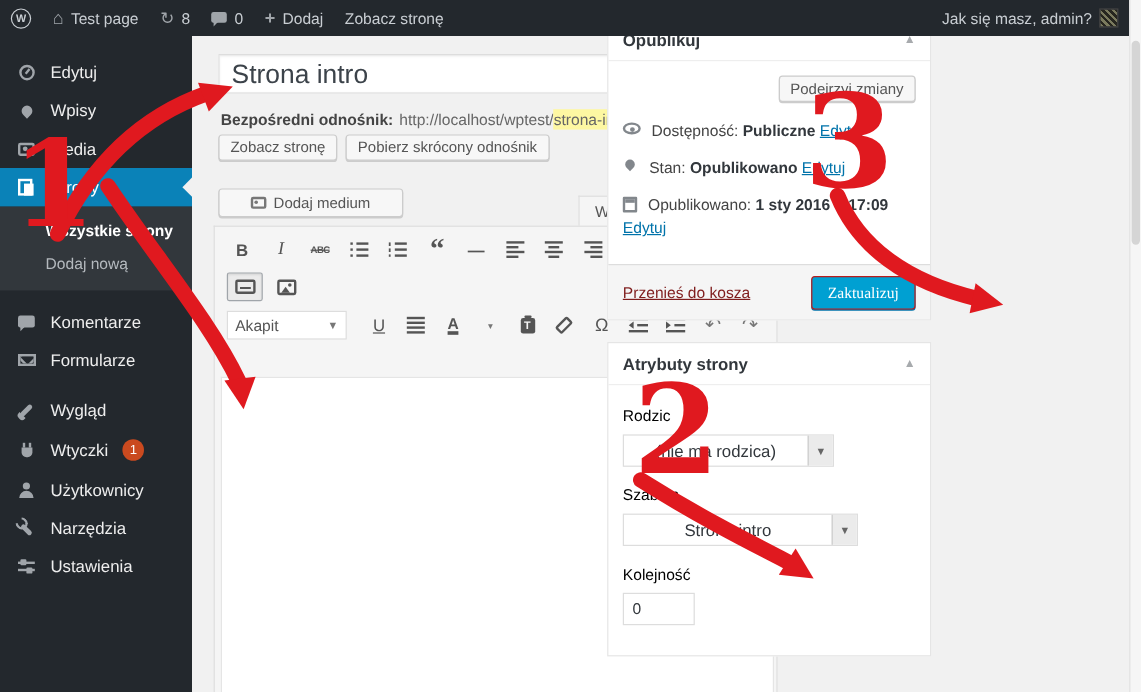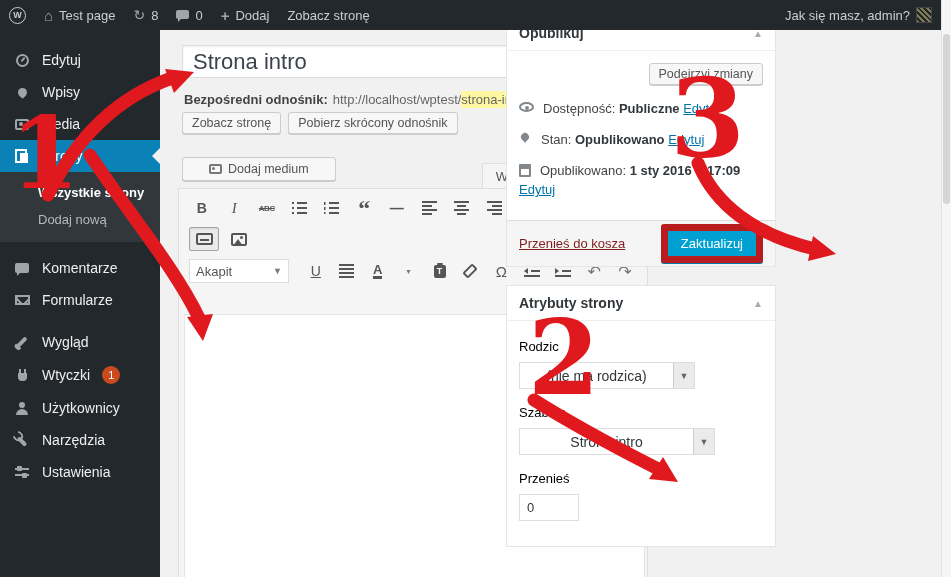--- a/index.html
+++ b/index.html
@@ -150,21 +150,21 @@
   .panel-caret { color:#a7aaad; font-size:10px; }
   .panel-b { padding:10px 12px; font-size:13px; color:#444; }
   #preview-row { text-align:right; margin-top:2px; }
   .pub-row { display:flex; align-items:flex-start; gap:9px; margin-top:16px; }
   .pub-row .picon { color:#82878c; margin-top:1px; }
   .pub-row b { color:#32373c; }
   a.editlink { color:#0073aa; text-decoration:underline; cursor:pointer; }
   #pub-edit-date { display:inline-block; margin-top:4px; }
   .panel-f { position:absolute; left:0; right:0; bottom:0; height:46px; background:#f5f5f5; border-top:1px solid #ddd; display:flex; align-items:center; justify-content:space-between; padding:0 12px; }
   #trash-link { color:#7f1d1d; font-size:13px; text-decoration:underline; cursor:pointer; }
-  #update-btn { background:#00a0d2; border:7px solid #b91c1c; box-shadow:0 1px 0 #0073aa; color:#fff; font-size:13px; padding:5px 13px; border-radius:3px; cursor:pointer; font-family:Liberation Sans, sans-serif; }
+  #update-btn { background:#00a0d2; border:1px solid #b91c1c; box-shadow:0 1px 0 #0073aa; color:#fff; font-size:13px; padding:5px 13px; border-radius:3px; cursor:pointer; font-family:Liberation Serif, serif; }
 
   [data-name="status-pin-icon"]{ width:8px;height:8px;background:currentColor;border-radius:50% 50% 50% 0;transform:rotate(-45deg);margin:2px 3px 0 2px; }
   [data-name="visibility-eye-icon"]{ width:15px;height:10px;border:2px solid currentColor;border-radius:50%;position:relative; }
   [data-name="visibility-eye-icon"]::after{ content:"";position:absolute;left:3.5px;top:1.5px;width:4px;height:4px;border-radius:50%;background:currentColor; }
   [data-name="calendar-icon"]{ width:12px;height:13px;border:2px solid currentColor;border-radius:1px;position:relative; }
   [data-name="calendar-icon"]::after{ content:"";position:absolute;left:0;right:0;top:0;height:3px;background:currentColor; }
 
   .field-label { font-size:13px; color:#000000; }
   .wpselect { height:27px; background:#fff; border:1px solid #ddd; display:flex; align-items:center; font-size:14px; color:#32373c; cursor:pointer; }
   .wpselect .val { flex:1; padding:0 8px; white-space:nowrap; overflow:hidden;text-align:center; }
@@ -470,21 +470,21 @@
         <div class="field-label" data-name="parent-label">Rodzic</div>
         <div class="wpselect" id="parent-select" data-name="parent-select">
           <span class="val" data-name="parent-select-value">(nie ma rodzica)</span>
           <span class="arrowbox" data-name="chevron-down-icon">▼</span>
         </div>
         <div class="field-label" data-name="template-label">Szablon</div>
         <div class="wpselect" id="template-select" data-name="template-select">
           <span class="val" data-name="template-select-value">Strona intro</span>
           <span class="arrowbox" data-name="chevron-down-icon">▼</span>
         </div>
-        <div class="field-label" data-name="order-label">Przenieś</div>
+        <div class="field-label" data-name="order-label">Kolejność</div>
         <input id="order-input" data-name="order-input" value="0" style="">
       </div>
     </div>
   </div>
 
   <div id="scrollbar" data-name="scrollbar">
     <div id="scroll-thumb" data-name="scrollbar-thumb"></div>
   </div>
 
   <svg id="arrows" data-name="annotation-overlay" viewBox="0 0 951 577" width="951" height="577">

